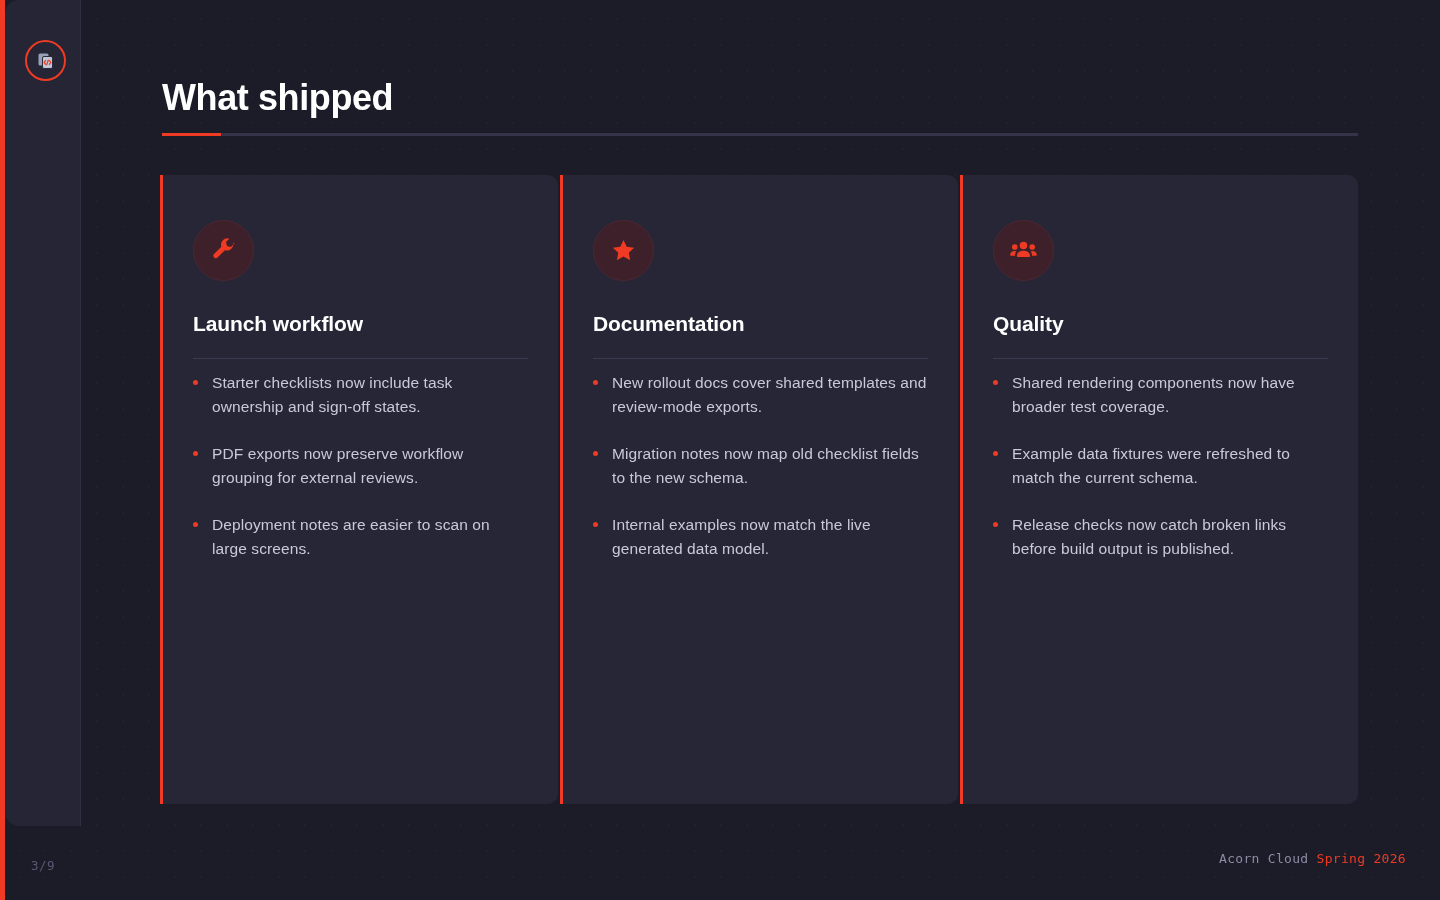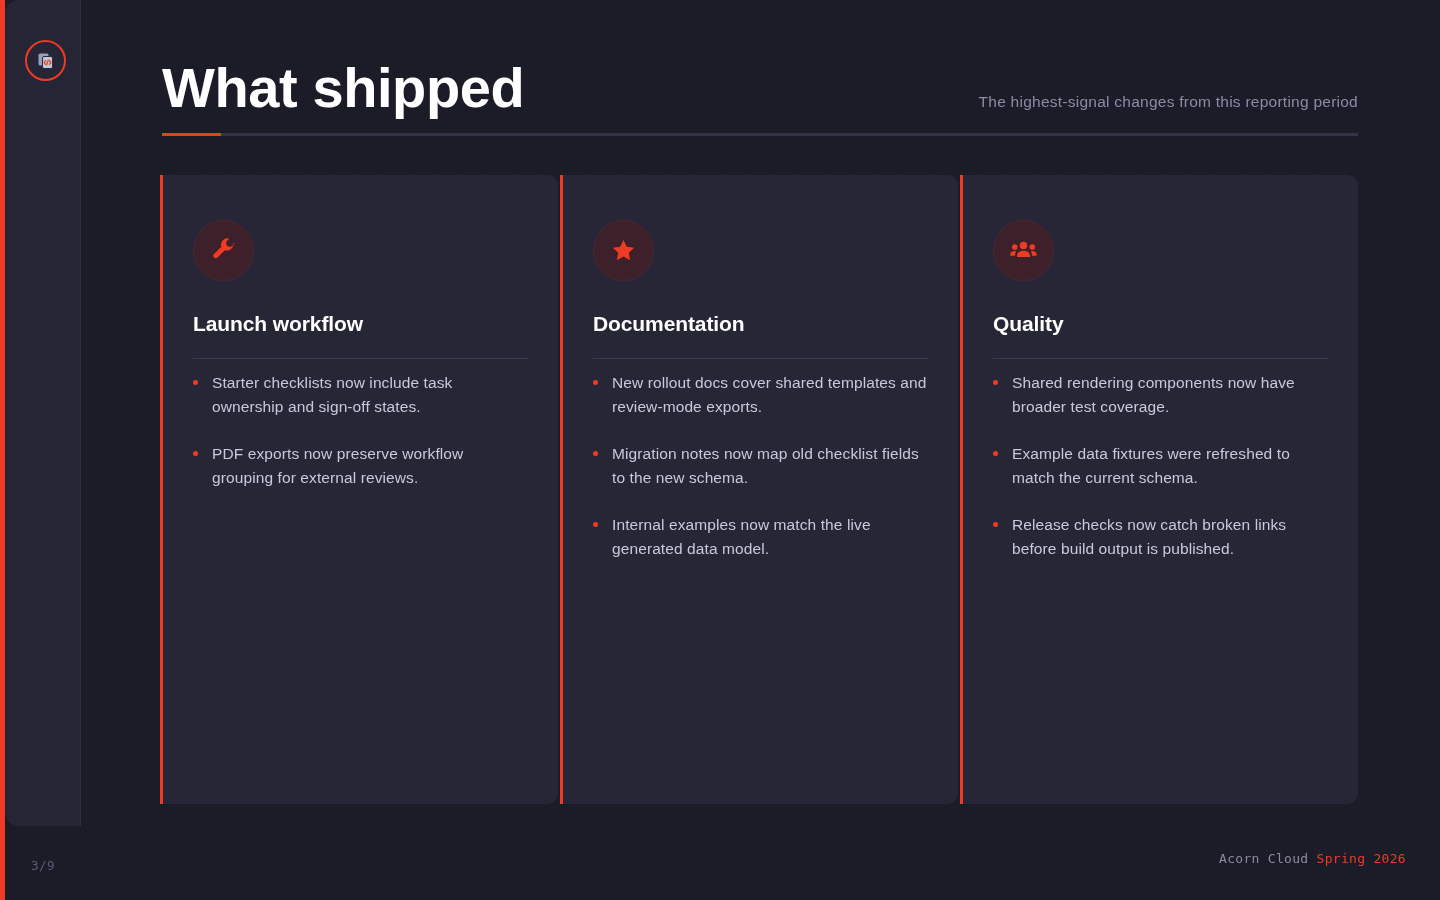--- a/index.html
+++ b/index.html
@@ -64,21 +64,21 @@
   
   .header {
     position:absolute; left:162px; top:58px; width:1196px;
   }
   .header-row {
     position:relative;
     display:flex; align-items:flex-end; justify-content:space-between;
     height:58px;
   }
   .title {
-    font-size:56px;
+    font-size:36px;
     font-weight:700;
     color:#ffffff;
     letter-spacing:-0.4px;
     line-height:1;
   }
   .subtitle {
     font-size:15.5px;
     color:#8b8ba6;
     letter-spacing:0.25px;
     padding-bottom:5px;
@@ -186,21 +186,20 @@
           <path d="M12.3 9.0 L10.7 13.8" stroke="#ef3b24" stroke-width="1.2" stroke-linecap="round"></path>
         </svg>
       </span>
     </div>
     <div class="page-num">3/9</div>
   </div>
 
   <div class="header">
     <div class="header-row">
       <div class="title">What shipped</div>
-      <div class="subtitle">The highest-signal changes from this reporting period</div>
     </div>
     <div class="rule-wrap">
       <div class="rule-accent"></div>
     </div>
   </div>
 
   <div class="cards">
 
     <div class="card">
       <div class="card-icon">
@@ -208,20 +207,21 @@
           <svg width="27" height="27" viewBox="0 0 24 24" fill="#ef3b24">
             <path d="M20.3 4.6a5.6 5.6 0 0 1-7.1 7.1l-6.3 6.3a2.2 2.2 0 1 1-3.1-3.1l6.3-6.3A5.6 5.6 0 0 1 17.2 1.5l-3 3 .9 3.4 3.4.9 3-3c.4.5.6 1.1.8 1.8z"></path>
           </svg>
         </span>
       </div>
       <div class="card-title">Launch workflow</div>
       <div class="card-divider"></div>
       <ul class="bullets">
         <li class="bullet">Starter checklists now include task ownership and sign-off states.</li>
         <li class="bullet">PDF exports now preserve workflow grouping for external reviews.</li>
+        <li class="bullet">Deployment notes are easier to scan on large screens.</li>
       </ul>
     </div>
 
     <div class="card">
       <div class="card-icon">
         <span>
           <svg width="27" height="27" viewBox="0 0 24 24" fill="#ef3b24">
             <path d="M12 2.6l2.9 6.0 6.6.9-4.8 4.6 1.2 6.5-5.9-3.2-5.9 3.2 1.2-6.5L2.5 9.5l6.6-.9z"></path>
           </svg>
         </span>

